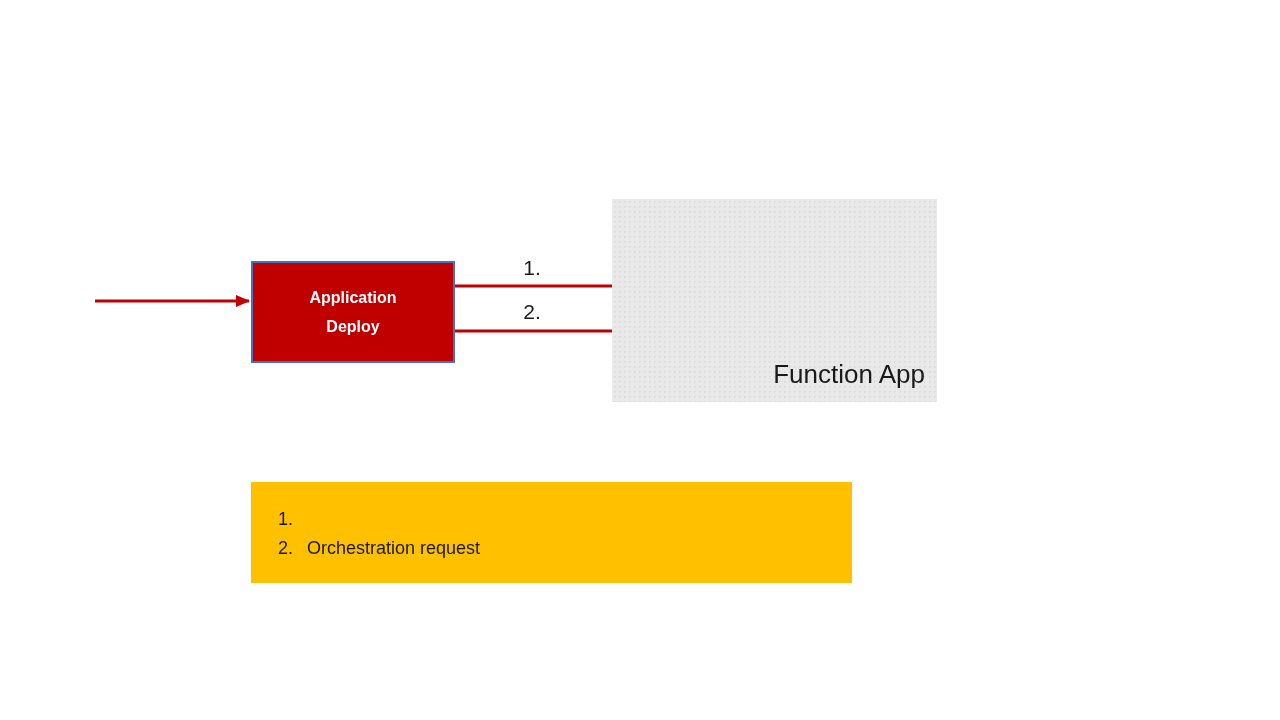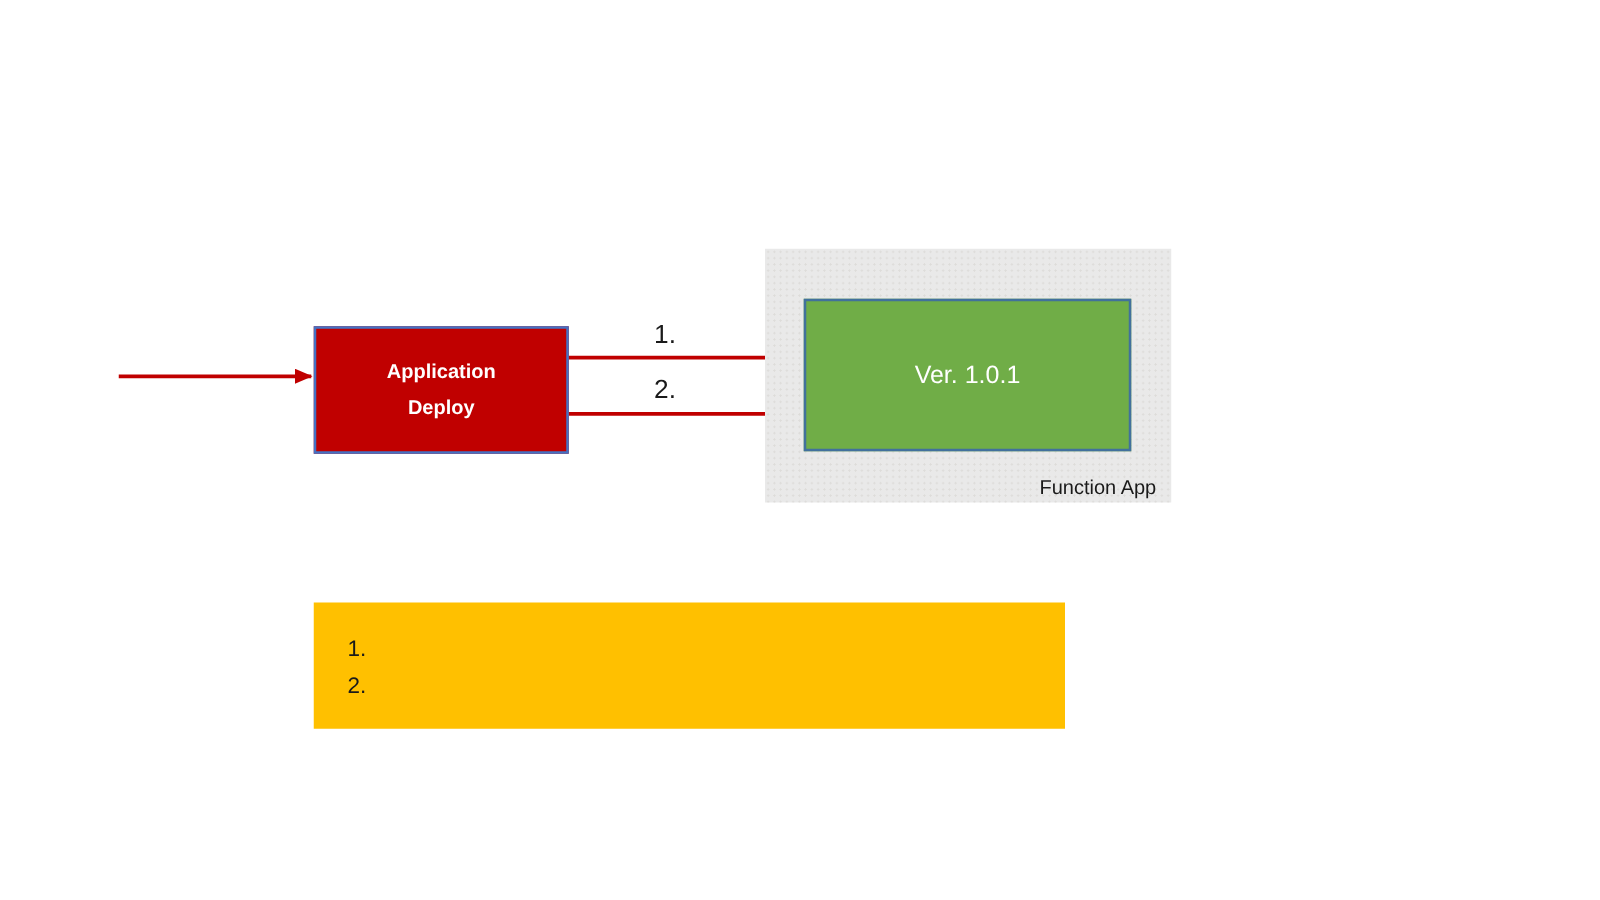--- a/index.html
+++ b/index.html
@@ -42,23 +42,23 @@
   .function-app {
     position: absolute;
     left: 612px; top: 199px;
     width: 325px; height: 203px;
     background-color: var(--container-fill, #E9E9E9);
     background-image: radial-gradient(#dddcda 1px, transparent 1px);
     background-size: 5px 5px;
   }
   .function-app-label {
     position: absolute;
-    right: 12px; bottom: 2px;
+    right: 12px; bottom: 12px;
     color: var(--text-dark, #1A1A1A);
-    font-size: 16px;
+    font-size: 26px;
   }
   .version-box {
     position: absolute;
     left: 643px; top: 239px;
     width: 262px; height: 122px;
     background: var(--version-fill, #70AD47);
     border: 2px solid var(--version-border, #41719C);
     box-sizing: border-box;
     display: flex;
     align-items: center;
@@ -107,34 +107,32 @@
     </defs>
     <line x1="95" y1="301" x2="249" y2="301" style="stroke: var(--arrow, #C00000);" stroke-width="3" marker-end="url(#arrowhead)"></line>
     <line x1="455" y1="286" x2="642" y2="286" style="stroke: var(--arrow, #C00000);" stroke-width="3" marker-end="url(#arrowhead)"></line>
     <line x1="455" y1="331" x2="642" y2="331" style="stroke: var(--arrow, #C00000);" stroke-width="3" marker-end="url(#arrowhead)"></line>
   </svg>
 
   <div class="function-app">
     <span class="function-app-label">Function App</span>
   </div>
 
-  <div class="version-box">
-    <span>Ver. 1.0.1</span>
-  </div>
 
   <div class="router-box">
     <span>Application</span>
     <span>Deploy</span>
   </div>
 
   <div class="arrow-num arrow-num-1">1.</div>
   <div class="arrow-num arrow-num-2">2.</div>
 
   <div class="legend">
     <div class="legend-row">
       <span class="legend-num">1.</span>
     </div>
     <div class="legend-row">
       <span class="legend-num">2.</span>
+      <span>Orchestration request</span>
     </div>
   </div>
 
 </div>
 
 </body></html>

